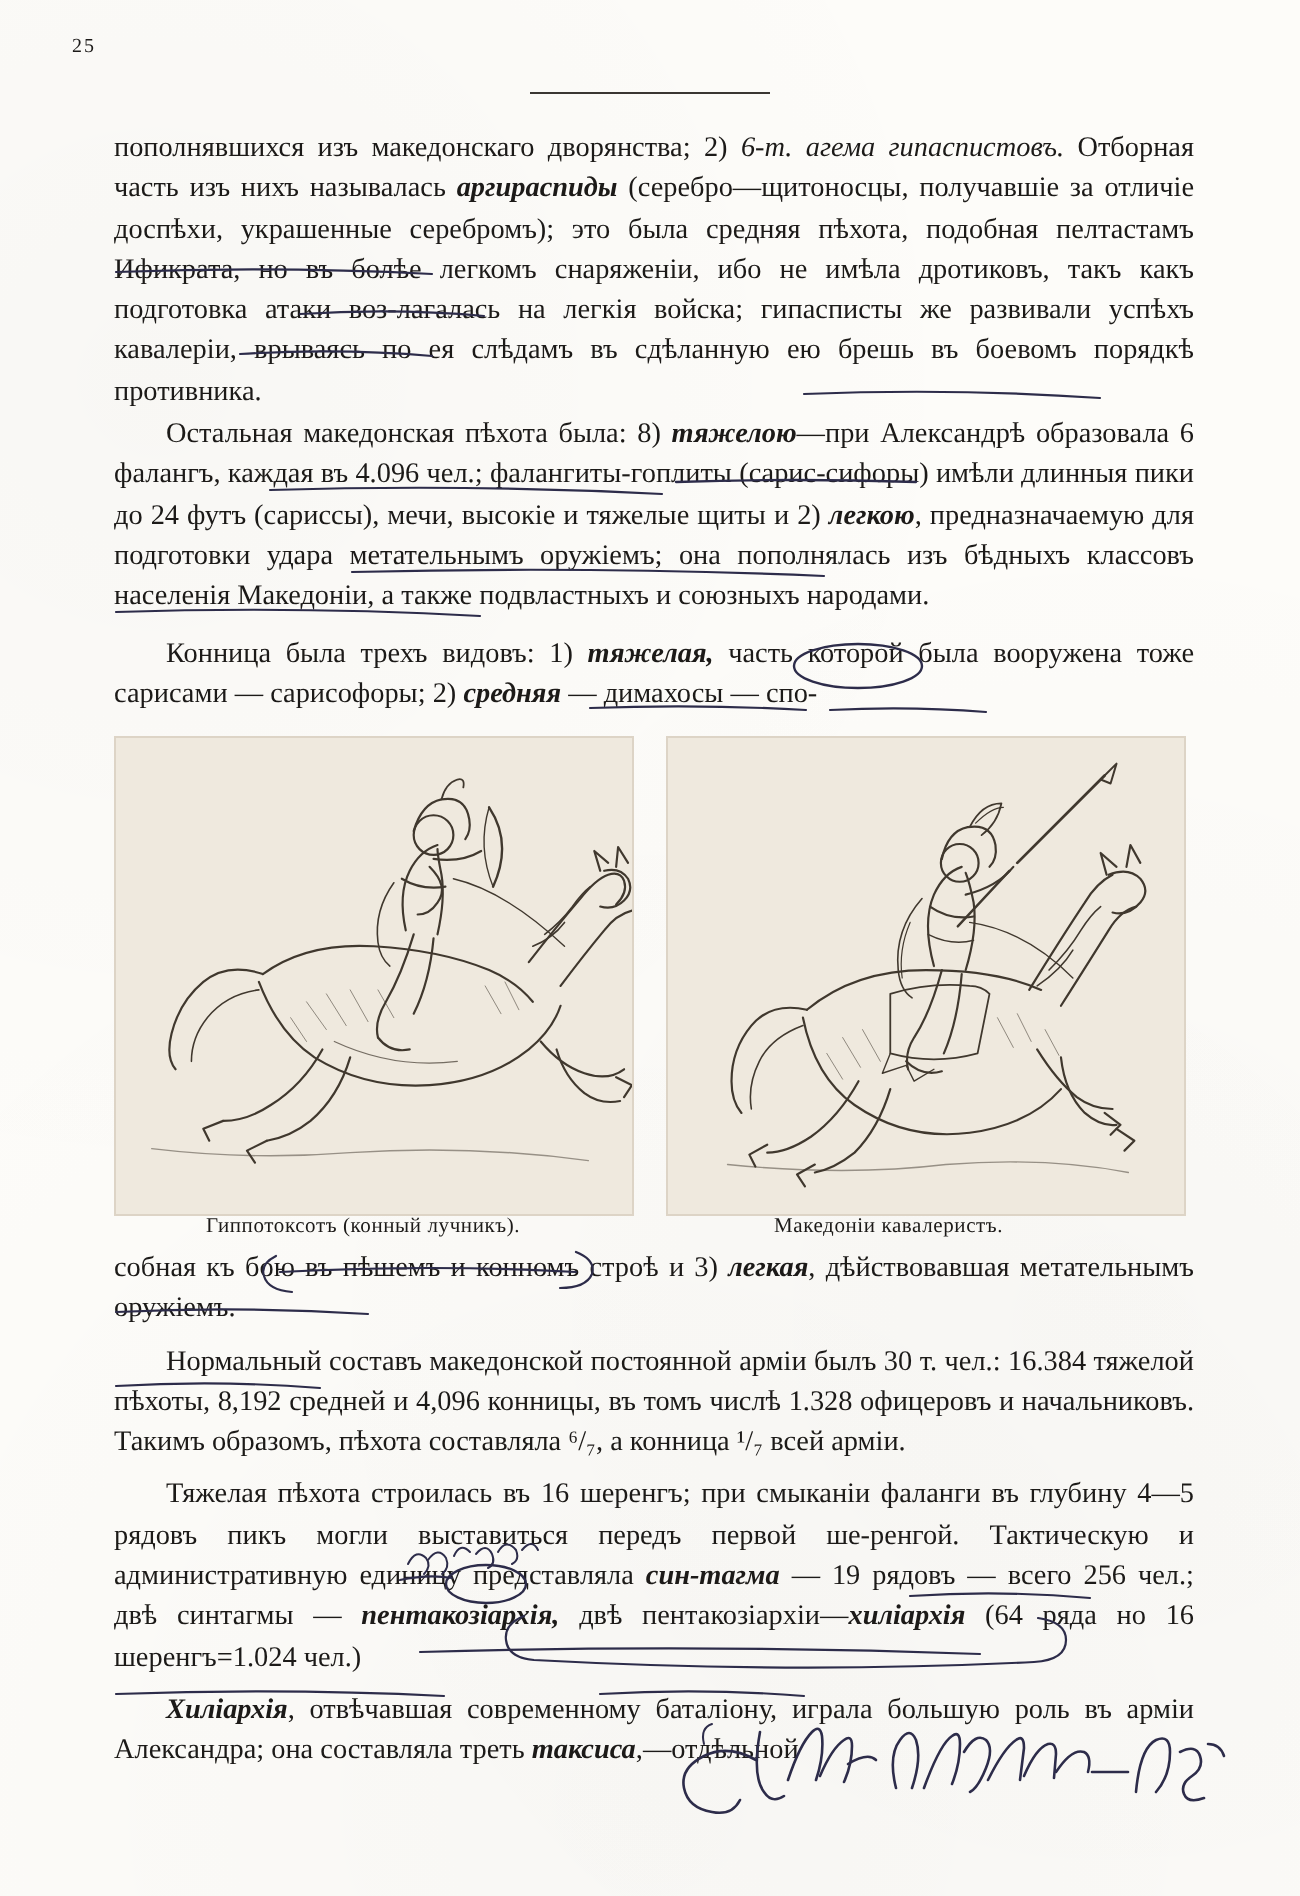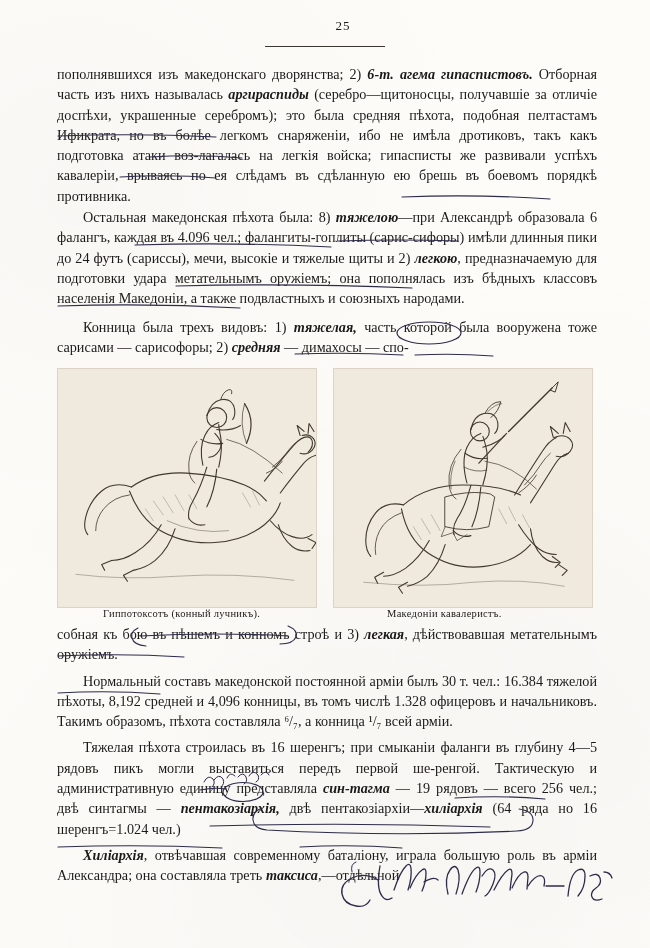--- a/index.html
+++ b/index.html
@@ -22,22 +22,22 @@
     background-image:
       radial-gradient(circle at 12% 20%, rgba(0,0,0,0.018), transparent 45%),
       radial-gradient(circle at 85% 70%, rgba(0,0,0,0.016), transparent 50%),
       radial-gradient(circle at 50% 95%, rgba(0,0,0,0.02), transparent 55%);
   }
   .page-number {
     position: absolute;
     top: 18px;
     left: 0;
     right: 0;
-    text-align: center;
-    font-size: 13px;
+    text-align: left;
+    font-size: 10px;
     letter-spacing: 1px;
     margin-left: 36px;
   }
   .page-rule {
     position: absolute;
     top: 46px;
     left: 265px;
     width: 120px;
     height: 1px;
     background: #3a3632;
@@ -120,21 +120,21 @@
 <body>
 
 <div class="page">
 
   <div class="page-number">25</div>
   <div class="page-rule"></div>
 
   <div class="content">
 
     <p class="para blk">
-      <span>пополнявшихся изъ македонскаго дворянства; 2) </span><i style="font-weight:bold">6-т. агема гипаспистовъ.</i>
+      <span>пополнявшихся изъ македонскаго дворянства; 2) </span><i style="font-weight:normal">6-т. агема гипаспистовъ.</i>
       <span>Отборная часть изъ нихъ называлась </span><i>аргираспиды</i><span> (серебро—щитоносцы,</span>
       <span>получавшіе за отличіе доспѣхи, украшенные серебромъ); это была </span><span>средняя пѣхота, подобная пелтастамъ Ификрата, но въ болѣе легкомъ </span><span>снаряженіи, ибо не имѣла дротиковъ, такъ какъ подготовка атаки воз-</span><span>лагалась на легкія войска; гипасписты же развивали успѣхъ кавалеріи, </span><span>врываясь по ея слѣдамъ въ сдѣланную ею брешь въ боевомъ порядкѣ </span><span>противника.</span>
     </p>
 
     <p class="para indent blk" style="margin-top:1px">
       <span>Остальная македонская пѣхота была: 8) </span><i>тяжелою</i><span>—при Александрѣ образовала </span><span>6 фалангъ, каждая въ 4.096 чел.;</span>
       <span>фалангиты-гоплиты</span><span> (сарис-сифоры) имѣли длинныя пики до 24 футъ (сариссы), мечи, высокіе и тяжелые щиты и 2) </span><i>легкою</i><span>, предназначаемую для подготовки удара метательнымъ оружіемъ; она пополнялась изъ бѣдныхъ классовъ населенія Македоніи, а также подвластныхъ и союзныхъ народами.</span>
     </p>
 
     <p class="para indent" style="margin-top:8px">

